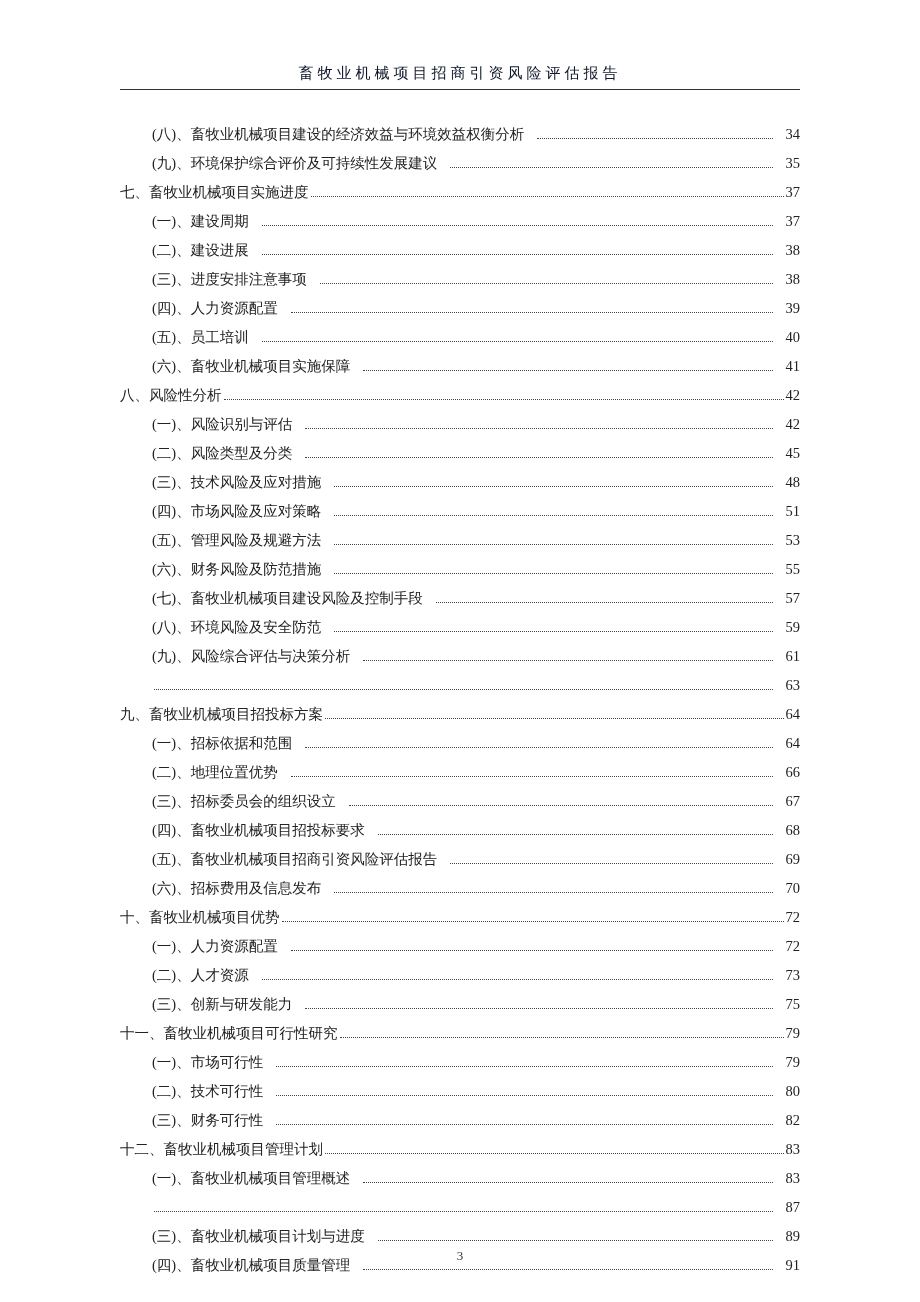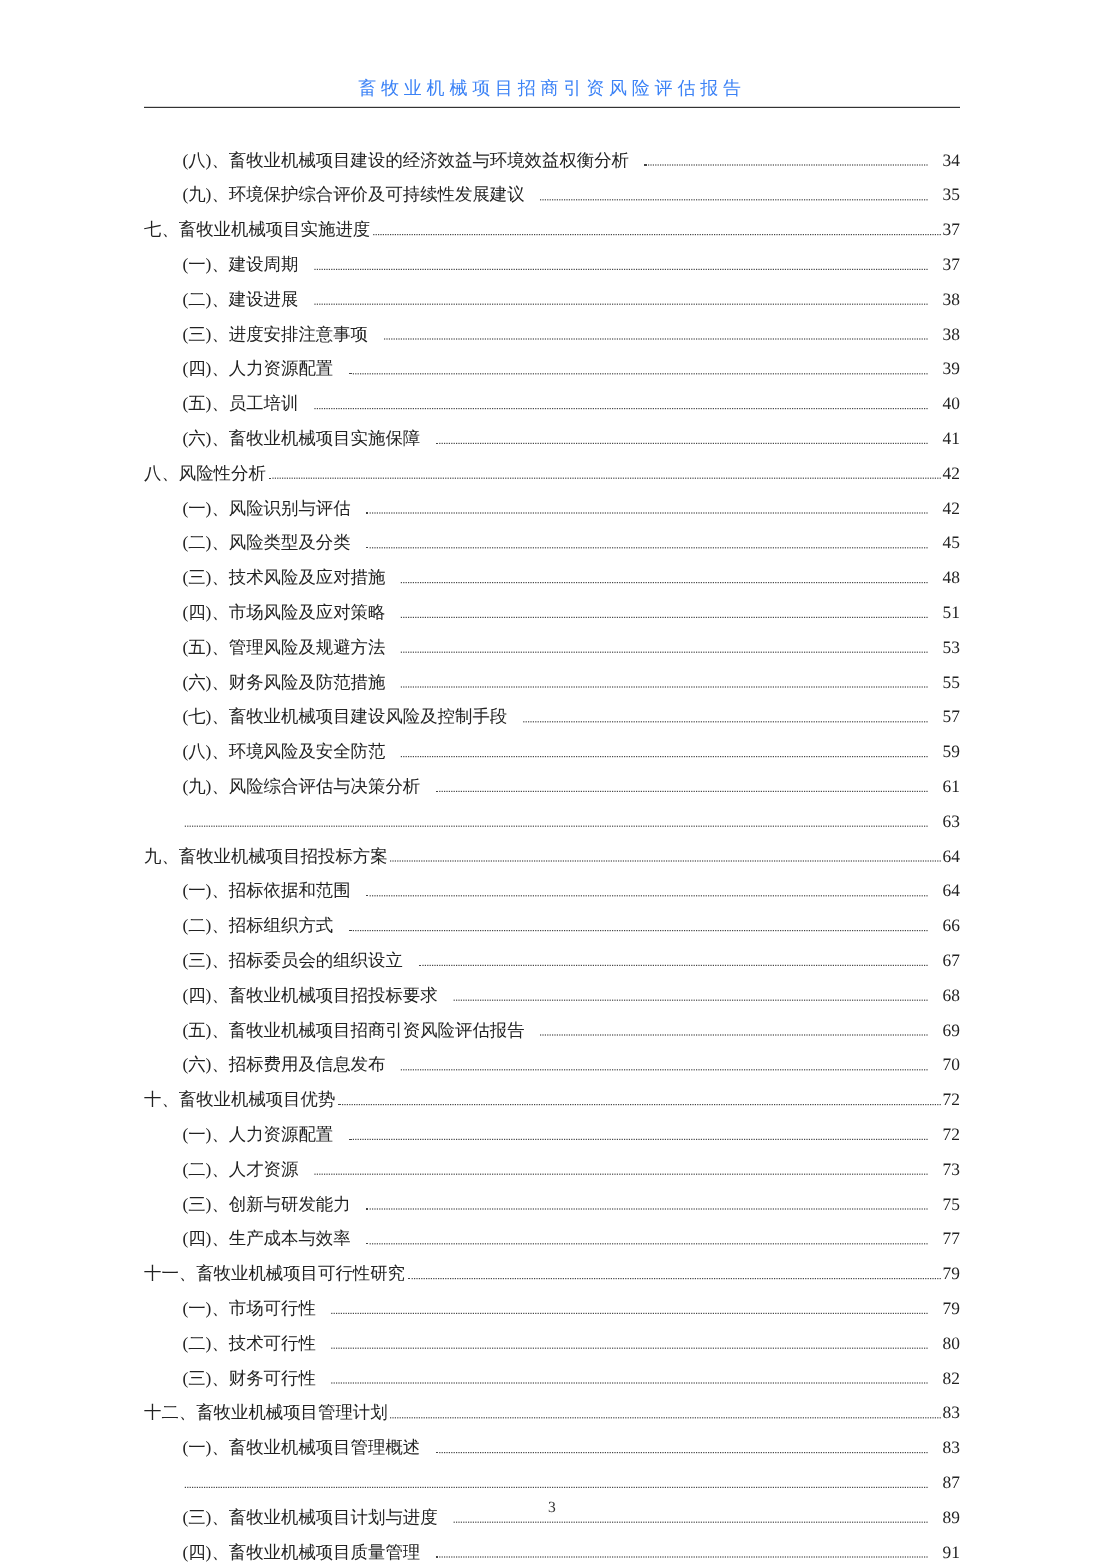--- a/index.html
+++ b/index.html
@@ -13,21 +13,21 @@
       width: 920px;
       height: 1302px;
       position: relative;
     }
     .page {
       padding: 64px 120px 40px 120px;
     }
     .header {
       text-align: center;
       font-size: 15px;
-      color: #3b82f6;
+      color: #0f172a;
       letter-spacing: 4px;
       margin-bottom: 6px;
     }
     .header-line {
       border-bottom: 1px solid #333;
       margin-bottom: 30px;
     }
     .toc {
       font-size: 14.5px;
       color: #222;
@@ -178,21 +178,21 @@
         <span class="toc-label">九、畜牧业机械项目招投标方案</span>
         <span class="toc-dots"></span>
         <span class="toc-page">64</span>
       </div>
       <div class="toc-row level-1">
         <span class="toc-label">(一)、招标依据和范围</span>
         <span class="toc-dots"></span>
         <span class="toc-page">64</span>
       </div>
       <div class="toc-row level-1">
-        <span class="toc-label">(二)、招标组织方式</span>
+        <span class="toc-label">(二)、地理位置优势</span>
         <span class="toc-dots"></span>
         <span class="toc-page">66</span>
       </div>
       <div class="toc-row level-1">
         <span class="toc-label">(三)、招标委员会的组织设立</span>
         <span class="toc-dots"></span>
         <span class="toc-page">67</span>
       </div>
       <div class="toc-row level-1">
         <span class="toc-label">(四)、畜牧业机械项目招投标要求</span>
@@ -221,25 +221,20 @@
       </div>
       <div class="toc-row level-1">
         <span class="toc-label">(二)、人才资源</span>
         <span class="toc-dots"></span>
         <span class="toc-page">73</span>
       </div>
       <div class="toc-row level-1">
         <span class="toc-label">(三)、创新与研发能力</span>
         <span class="toc-dots"></span>
         <span class="toc-page">75</span>
-      </div>
-      <div class="toc-row level-1">
-        <span class="toc-label">(四)、生产成本与效率</span>
-        <span class="toc-dots"></span>
-        <span class="toc-page">77</span>
       </div>
       <div class="toc-row level-0">
         <span class="toc-label">十一、畜牧业机械项目可行性研究</span>
         <span class="toc-dots"></span>
         <span class="toc-page">79</span>
       </div>
       <div class="toc-row level-1">
         <span class="toc-label">(一)、市场可行性</span>
         <span class="toc-dots"></span>
         <span class="toc-page">79</span>

